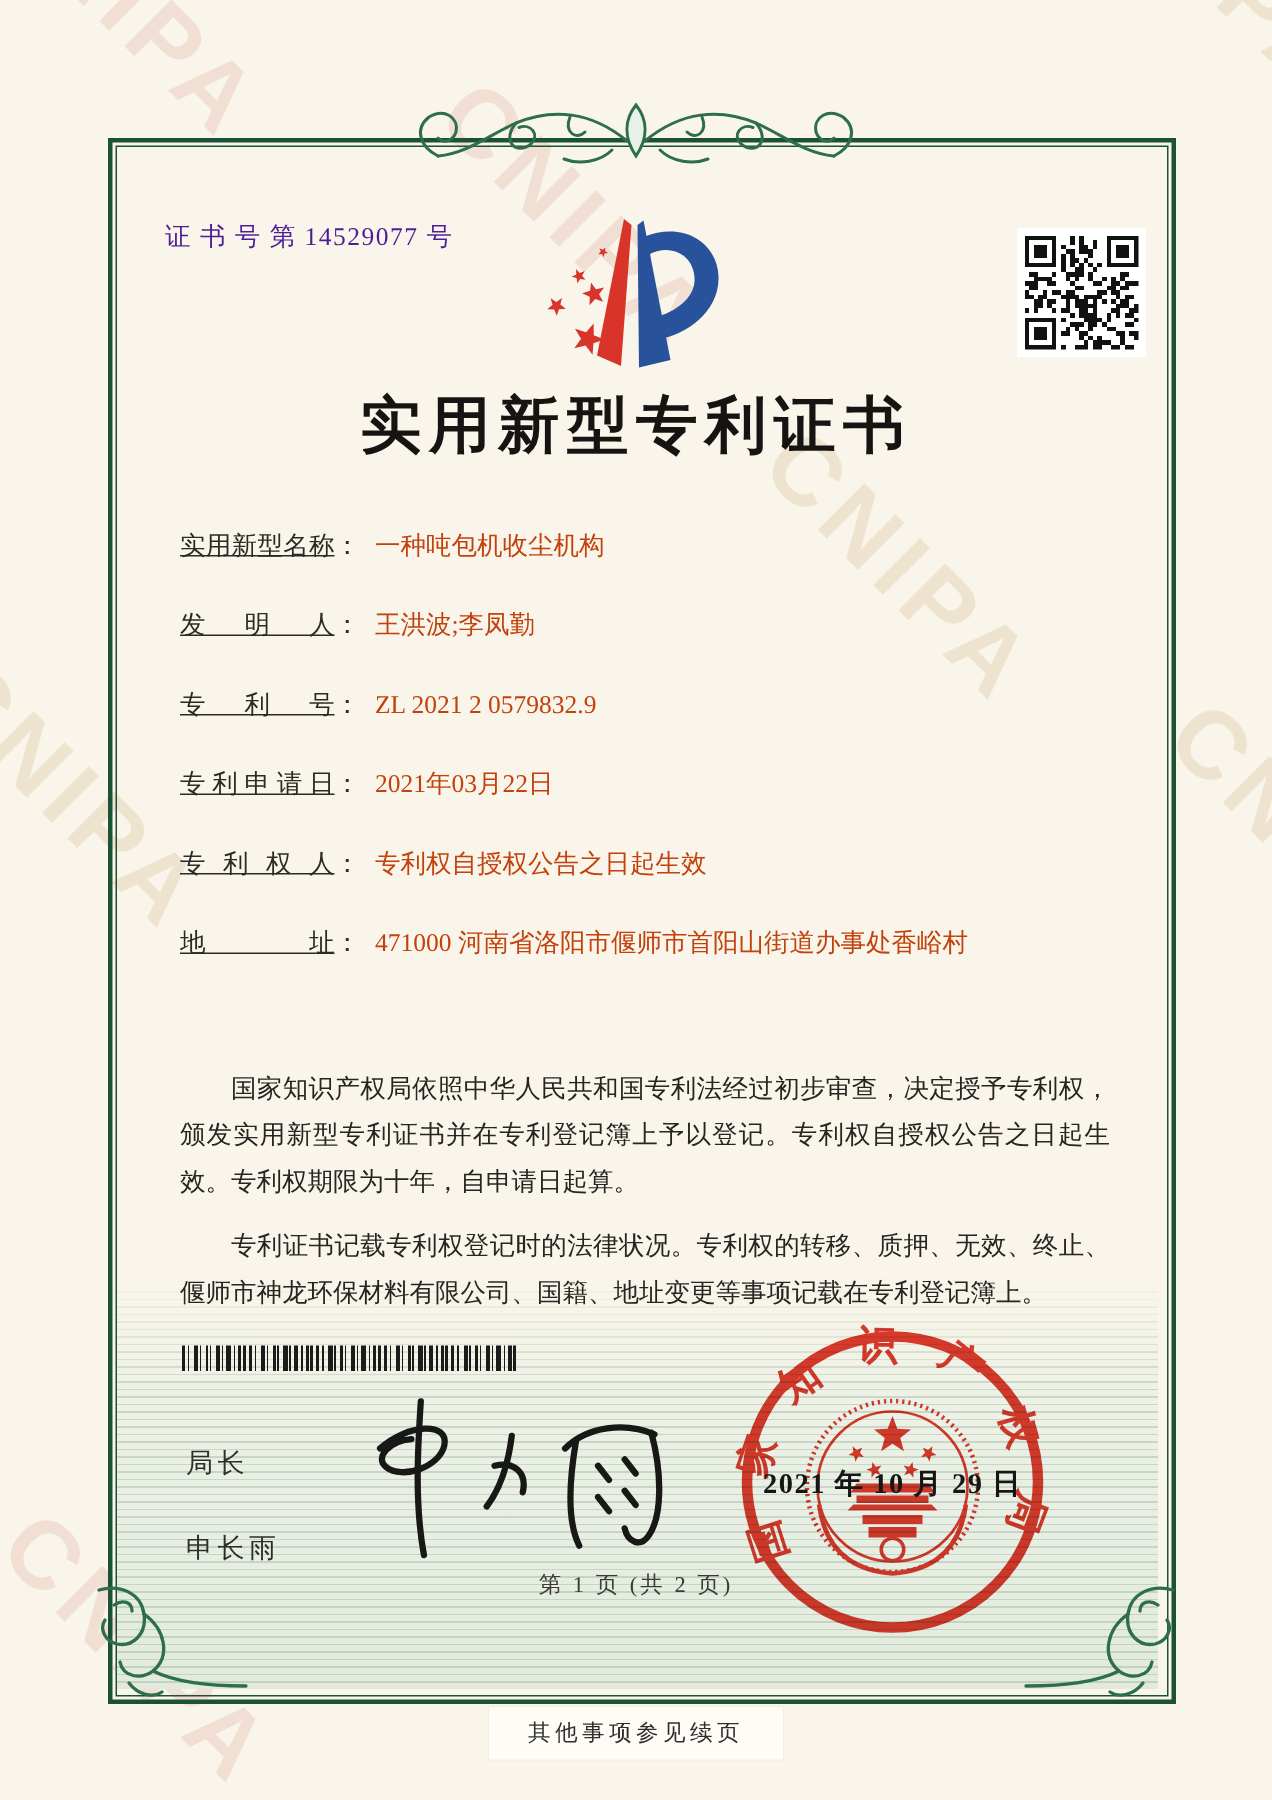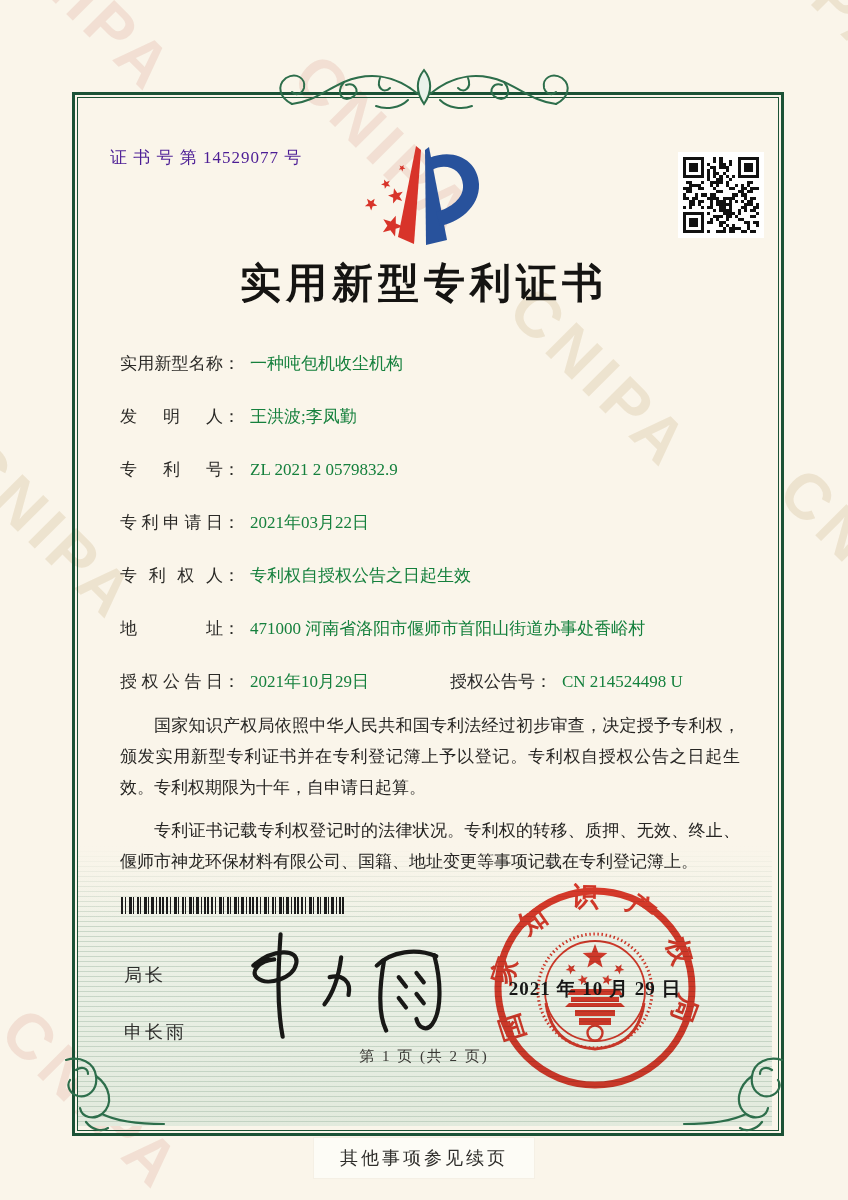--- a/index.html
+++ b/index.html
@@ -42,24 +42,24 @@
   .logo{position:absolute; left:350px; top:138px; width:142px; height:114px;}
   .qr{position:absolute; left:678px; top:152px; width:76px; height:76px; background:#fff; padding:5px;}
   .title{
     position:absolute; left:0; top:256px; width:100%; text-align:center;
     font-size:41px; font-weight:bold; letter-spacing:5px; color:#151412;
   }
   .fields{position:absolute; left:120px; top:352px; width:625px;}
   .frow{position:relative; line-height:23px; font-size:17px; margin-bottom:30px; white-space:nowrap;}
   .flabel{
     display:inline-block; width:103px; text-align:justify; text-align-last:justify;
-    vertical-align:top; color:#2b2a27;
+    vertical-align:top; color:#2b2a27;text-decoration:underline;
   }
   .fcolon{display:inline-block; margin-right:10px; color:#2b2a27;}
-  .fvalue{color:#15803d;}
+  .fvalue{color:#c2410c;}
   .grant-right{position:absolute; left:330px; top:0; white-space:nowrap;}
   .paras{
     position:absolute; left:120px; top:698px; width:620px;
     font-size:17px; line-height:31px; text-align:justify; color:#262523;
   }
   .paras p{margin:12px 0 4px 0; text-indent:2em;}
   
   .barcode{
     position:absolute; left:121px; top:897px; width:223px; height:17px; z-index:5;
     background:repeating-linear-gradient(90deg,
@@ -87,21 +87,21 @@
   .seal-date{
     position:absolute; left:500px; top:976px; width:190px; text-align:center; z-index:6;
     font-size:19px; letter-spacing:1px; color:#161616; font-weight:bold;
   }
   .page-no{
     position:absolute; left:0; top:1047px; width:100%; text-align:center; z-index:5;
     font-size:15px; letter-spacing:2px; color:#3a3935;
   }
   .continuation{
     position:absolute; left:50%; transform:translateX(-50%); top:1138px; z-index:5;
-    background:#fdfcf6; padding:8px 26px; font-size:18px; letter-spacing:3px; color:#2f2e2b;
+    background:#fdfcf6; padding:8px 26px; font-size:15px; letter-spacing:3px; color:#2f2e2b;
     box-shadow:0 0 0 1px rgba(0,0,0,0.02);
   }
 </style>
 </head>
 <body>
 
 <div class="page">
 
   <div class="wm wm-pink" style="left:-28px; top:-36px;">CNIPA</div>
   <div class="wm wm-tan" style="left:700px; top:-62px;">CNIPA</div>
@@ -478,26 +478,20 @@
       </div>
       <div class="frow">
         <span class="flabel">专利申请日</span><span class="fcolon">：</span><span class="fvalue">2021年03月22日</span>
       </div>
       <div class="frow">
         <span class="flabel">专利权人</span><span class="fcolon">：</span><span class="fvalue">专利权自授权公告之日起生效</span>
       </div>
       <div class="frow">
         <span class="flabel">地址</span><span class="fcolon">：</span><span class="fvalue">471000 河南省洛阳市偃师市首阳山街道办事处香峪村</span>
       </div>
-      <div class="frow">
-        <span class="flabel">授权公告日</span><span class="fcolon">：</span><span class="fvalue">2021年10月29日</span>
-        <span class="grant-right">
-          <span>授权公告号</span><span class="fcolon">：</span><span class="fvalue">CN 214524498 U</span>
-        </span>
-      </div>
     </div>
 
     <div class="paras">
       <p>国家知识产权局依照中华人民共和国专利法经过初步审查，决定授予专利权，颁发实用新型专利证书并在专利登记簿上予以登记。专利权自授权公告之日起生效。专利权期限为十年，自申请日起算。</p>
       <p>专利证书记载专利权登记时的法律状况。专利权的转移、质押、无效、终止、偃师市神龙环保材料有限公司、国籍、地址变更等事项记载在专利登记簿上。</p>
     </div>
   </div>
 
   <div class="barcode"></div>
 

